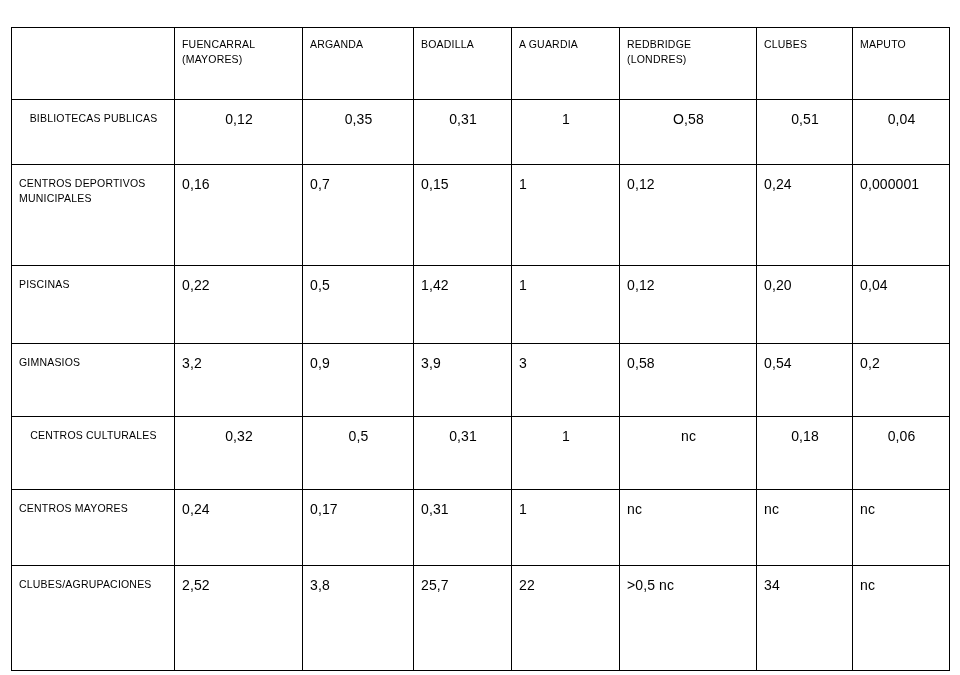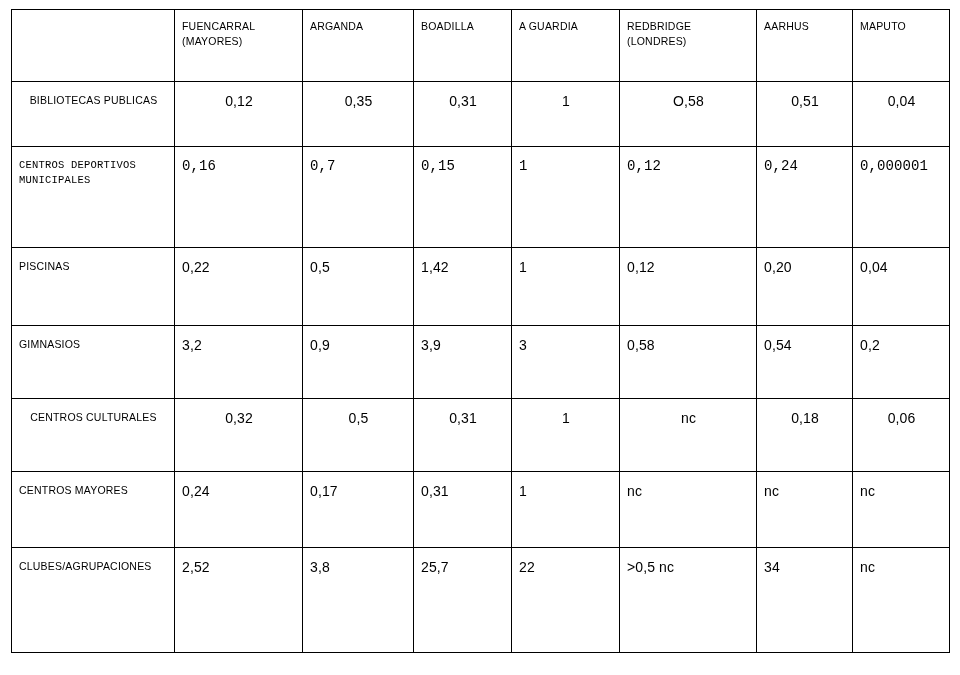--- a/index.html
+++ b/index.html
@@ -12,20 +12,21 @@
     height: 675px;
     font-family: "Liberation Sans", sans-serif;
     color: #000000;
     overflow: hidden;
   }
   .page {
     position: relative;
     width: 960px;
     height: 503px;
     background: #ffffff;
+    margin-top: 18px;
   }
   table.data-table {
     position: absolute;
     left: 11px;
     top: 9px;
     width: 938px;
     border-collapse: collapse;
     table-layout: fixed;
     background: #ffffff;
   }
@@ -70,21 +71,21 @@
     padding-top: 11px;
   }
   tbody td.value {
     font-size: 14px;
     line-height: 20px;
     padding-top: 9px;
     letter-spacing: 0.1px;
   }
 
   tr.r0 td { height: 45px; text-align: center; }
-  tr.r1 td { height: 81px; font-family: Liberation Mono, monospace; }
+  tr.r1 td { height: 81px; }
   tr.r2 td { height: 58px; }
   tr.r3 td { height: 53px; }
   tr.r4 td { height: 53px; text-align: center; }
   tr.r5 td { height: 83px; }
   tr.r6 td { height: 56px; }
   tr.r7 td { height: 85px; }
 </style>
 </head>
 <body>
 
@@ -117,21 +118,21 @@
         </td>
         <td>
           <span>A GUARDIA</span>
           <span class="hdr-line2"></span>
         </td>
         <td>
           <span>REDBRIDGE</span>
           <span class="hdr-line2">(LONDRES)</span>
         </td>
         <td>
-          <span>AARHUS</span>
+          <span>CLUBES</span>
           <span class="hdr-line2"></span>
         </td>
         <td>
           <span>MAPUTO</span>
           <span class="hdr-line2"></span>
         </td>
       </tr>
     </thead>
     <tbody>
 

